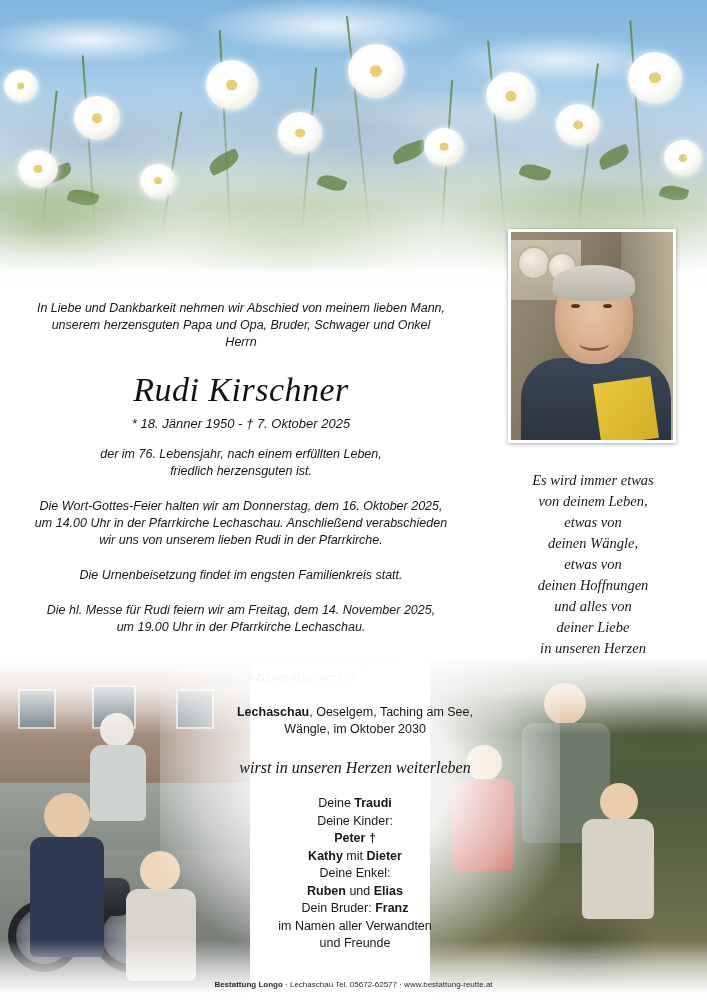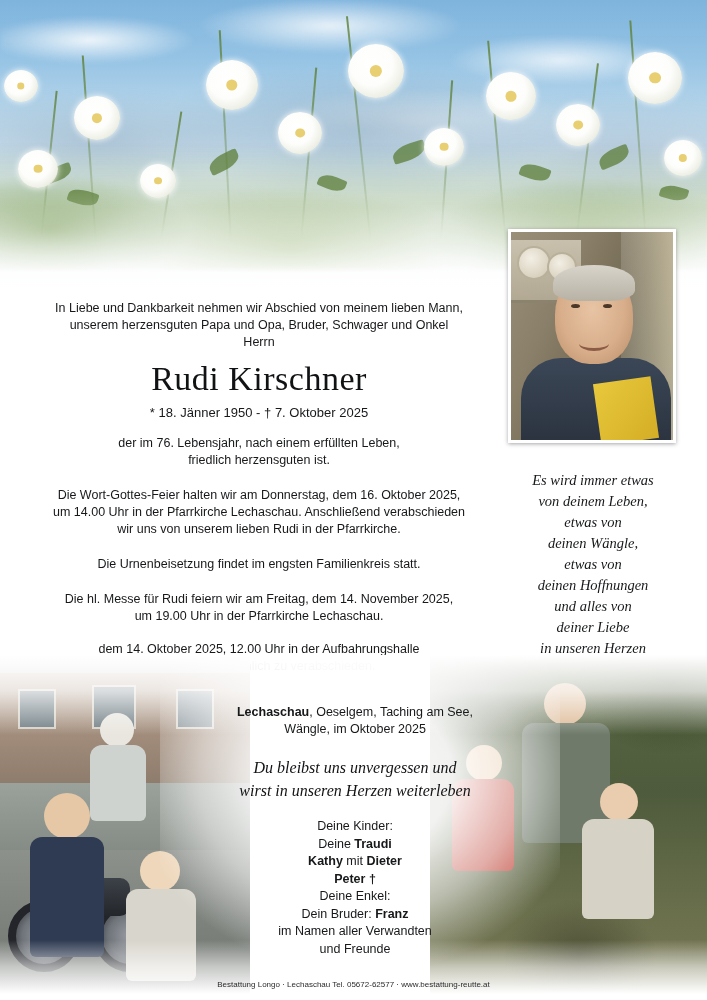--- a/index.html
+++ b/index.html
@@ -193,41 +193,42 @@
     position: absolute;
     left: 86px; top: 148px;
     width: 58px; height: 62px;
     background: linear-gradient(135deg, #e8c83c, #d4ae26);
     transform: rotate(-8deg);
   }
 
   
   .main-text {
     position: absolute;
-    left: 24px;
+    left: 6px;
     top: 300px;
     width: 470px;
     text-align: center;
     color: #17181a;
+    font-style: italic;
   }
   .intro {
     font-size: 12.5px;
     line-height: 17px;
   }
   .herr {
     font-size: 12.5px;
     line-height: 17px;
   }
   .deceased-name {
     font-family: "Liberation Serif", serif;
     font-size: 34px;
     line-height: 46px;
     font-weight: 400;
     letter-spacing: .5px;
-    margin-top: 5px;
+    margin-top: 16px;
     color: #111214;
   }
   .dates {
     font-size: 13px;
     line-height: 18px;
     margin-top: 2px;
   }
   .life-line {
     font-size: 12.5px;
     line-height: 17px;
@@ -373,21 +374,21 @@
   .family b { font-weight: bold; }
   .footer {
     position: absolute;
     left: 0;
     bottom: 11px;
     width: 707px;
     text-align: center;
     font-size: 8px;
     color: #2a2b2d;
   }
-  .footer b { font-weight: normal; }
+  .footer b { font-weight: bold; }
 </style>
 </head>
 <body>
 
 <div class="page">
 
   <div class="top-image">
     <div class="sky"></div>
     <div class="clouds"></div>
     <div class="mountains"></div>
@@ -535,40 +536,42 @@
 
     <div class="bi-center-white"></div>
     <div class="bi-top-fade"></div>
     <div class="bi-bottom-fade"></div>
   </div>
 
   <div class="bottom-text">
     <div class="places">
       <b>Lechaschau</b><span>, Oeselgem, Taching am See,</span>
     </div>
-    <div class="places">Wängle, im Oktober 2025</div>
+    <div class="places">Wängle, im Oktober 2030</div>
 
     <div class="farewell">
-      <div>Du bleibst uns unvergessen und</div>
       <div>wirst in unseren Herzen weiterleben</div>
     </div>
 
     <div class="family">
+      <div>
+        <span>Deine </span><b>Traudi</b>
+      </div>
       <div>Deine Kinder:</div>
       <div>
-        <span>Deine </span><b>Traudi</b>
+        <b>Peter †</b>
       </div>
       <div>
         <b>Kathy</b><span> mit </span><b>Dieter</b>
       </div>
-      <div>
-        <b>Peter †</b>
-      </div>
       <div>Deine Enkel:</div>
       <div>
+        <b>Ruben</b><span> und </span><b>Elias</b>
+      </div>
+      <div>
         <span>Dein Bruder: </span><b>Franz</b>
       </div>
       <div>im Namen aller Verwandten</div>
       <div>und Freunde</div>
     </div>
   </div>
 
   <div class="footer">
     <b>Bestattung Longo</b><span> · Lechaschau Tel. 05672-62577 · www.bestattung-reutte.at</span>
   </div>

